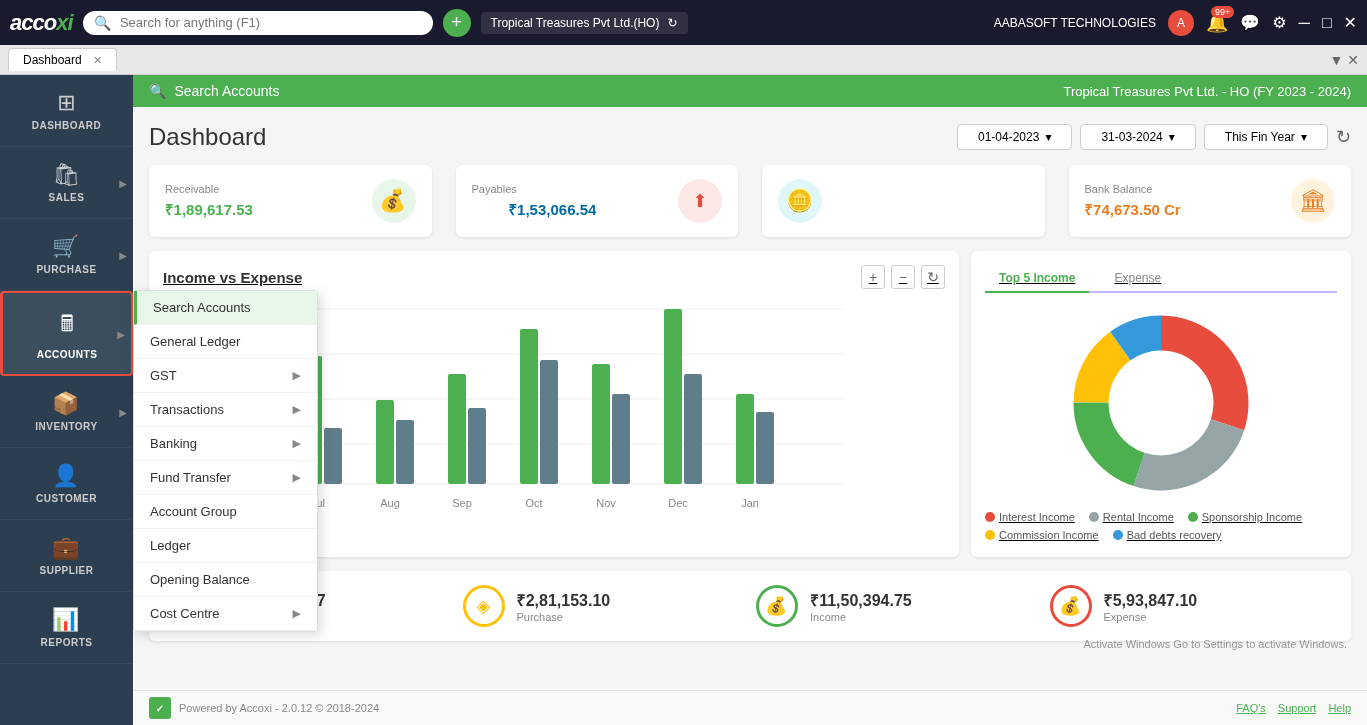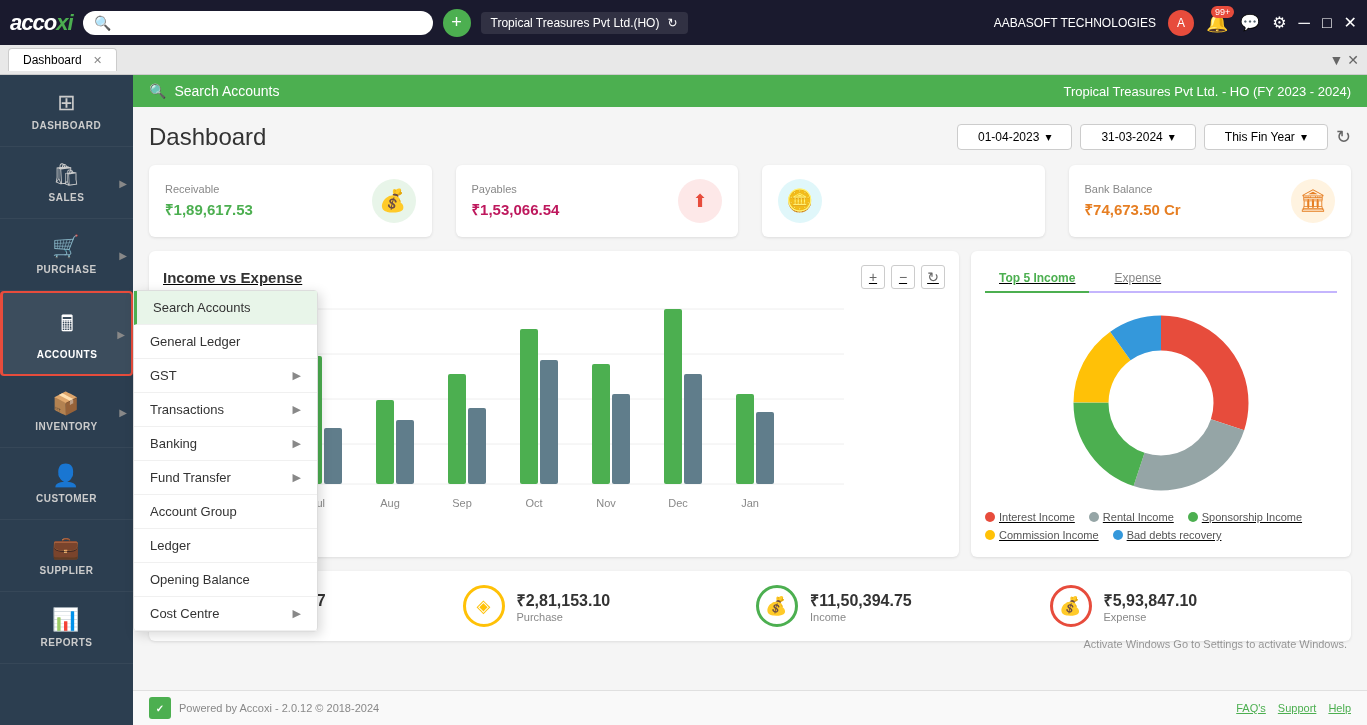--- a/index.html
+++ b/index.html
@@ -54,21 +54,21 @@
     .date-input { border: 1px solid #ccc; border-radius: 4px; padding: 5px 20px; font-size: 12px; background: white; display: flex; align-items: center; gap: 6px; }
     .date-input select, .date-input span { font-size: 12px; border: none; outline: none; background: transparent; }
     .refresh-btn { color: #666; cursor: pointer; font-size: 18px; }
 
     
     .stat-cards { display: flex; gap: 24px; margin-bottom: 14px; }
     .stat-card { background: white; border-radius: 6px; padding: 14px 16px; flex: 1; display: flex; align-items: center; justify-content: space-between; box-shadow: 0 1px 3px rgba(0,0,0,0.1); }
     .stat-card-left {}
     .stat-label { font-size: 11px; color: #888; margin-bottom: 4px; }
     .stat-value { font-size: 15px; font-weight: 600; }
-    .stat-value.red { color: #be185d; }
+    .stat-value.red { color: #0369a1; margin-left: 37px; }
     .stat-value.green { color: #4CAF50; }
     .stat-value.orange { color: #e67e22; }
     .stat-icon { width: 44px; height: 44px; border-radius: 50%; display: flex; align-items: center; justify-content: center; font-size: 22px; }
     .stat-icon.green-bg { background: #e8f5e9; color: #4CAF50; }
     .stat-icon.red-bg { background: #fde8e8; color: #e74c3c; }
     .stat-icon.teal-bg { background: #e0f7fa; color: #00796b; }
     .stat-icon.orange-bg { background: #fff3e0; color: #e67e22; }
 
     
     .charts-row { display: flex; gap: 12px; }
@@ -127,20 +127,21 @@
   </style>
 </head>
 <body>
 
 <div class="top-bar">
   <div class="logo">
     acco<span>xi</span>
   </div>
   <div class="search-bar">
     <span class="search-icon-top">🔍</span>
+    <input type="text" placeholder="Search for anything (F1)" style="">
   </div>
   <button class="add-btn">+</button>
   <div class="company-selector">
     <span>Tropical Treasures Pvt Ltd.(HO)</span>
     <span style="cursor:pointer;">↻</span>
   </div>
   <div class="top-right">
     <span>AABASOFT TECHNOLOGIES</span>
     <span style="width:26px;height:26px;background:#e74c3c;border-radius:50%;display:inline-flex;align-items:center;justify-content:center;font-size:12px;color:white;">A</span>
     <div class="notification-btn">

